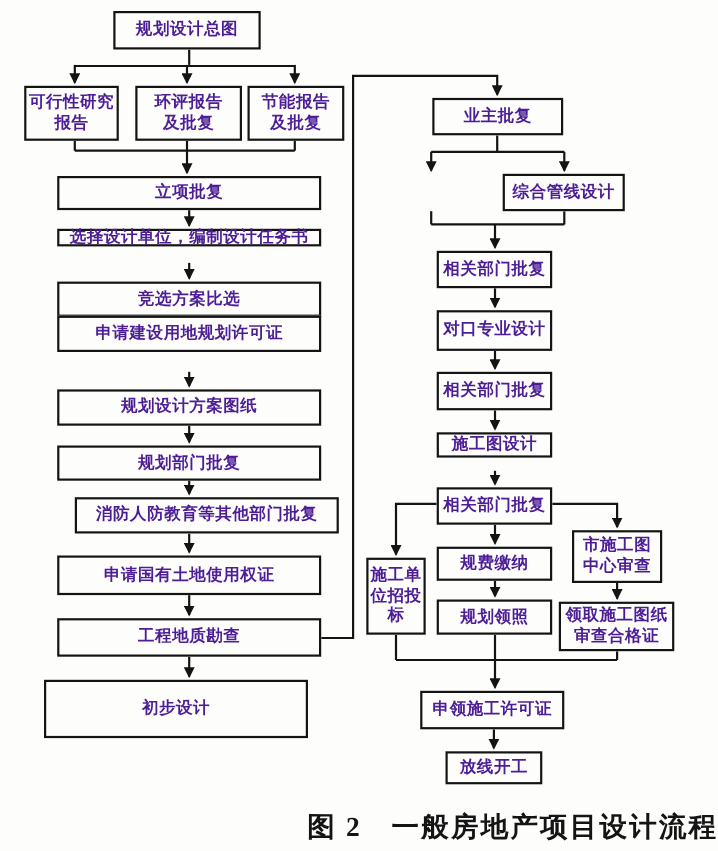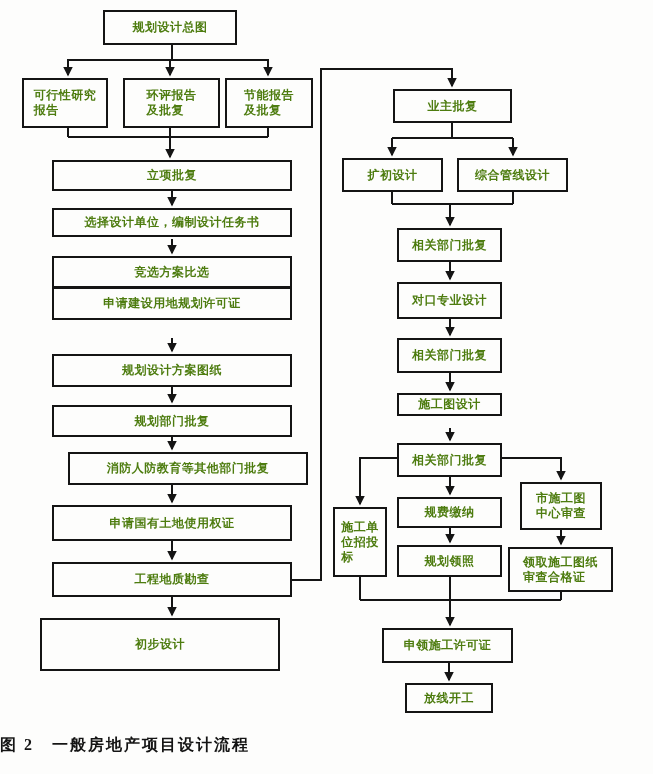--- a/index.html
+++ b/index.html
@@ -15,38 +15,38 @@
     position: absolute;
     left: 0; top: 0;
     width: 653px; height: 774px;
     pointer-events: none;
   }
   .node {
     position: absolute;
     box-sizing: border-box;
     border: 2px solid #141414;
     background: #fdfdfc;
-    color: #4d7c0f;
+    color: #4c1d95;
     display: flex;
     align-items: center;
     justify-content: center;
-    text-align: left;
-    font-size: 12px;
+    text-align: center;
+    font-size: 15px;
     font-weight: bold;
     line-height: 1.25;
     white-space: pre-line;
     letter-spacing: 0.5px;
   }
   .caption {
     position: absolute;
     left: 0;
     top: 735px;
     width: 653px;
-    text-align: left;
-    font-size: 16px;
+    text-align: right;
+    font-size: 25px;
     font-weight: bold;
     color: #141414;
     letter-spacing: 2px;
   }
 </style>
 </head>
 <body>
 
 <div id="page">
 
@@ -113,32 +113,31 @@
   <div class="node" style="left:103px; top:10px;  width:134px; height:35px;">规划设计总图</div>
 
   <div class="node" style="left:22px;  top:78px;  width:86px;  height:50px;">可行性研究
 报告</div>
   <div class="node" style="left:123px; top:78px;  width:97px;  height:50px;">环评报告
 及批复</div>
   <div class="node" style="left:225px; top:78px;  width:88px;  height:50px;">节能报告
 及批复</div>
 
   <div class="node" style="left:52px;  top:160px; width:240px; height:31px;">立项批复</div>
-  <div class="node" style="left:52px;  top:208px; width:240px; height:29px;">选择设计单位，编制设计任务书</div>
+  <div class="node" style="left:52px;  top:208px; width:240px; height:16px;">选择设计单位，编制设计任务书</div>
   <div class="node" style="left:52px;  top:256px; width:240px; height:32px;">竞选方案比选</div>
   <div class="node" style="left:52px;  top:287px; width:240px; height:33px;">申请建设用地规划许可证</div>
   <div class="node" style="left:52px;  top:354px; width:240px; height:33px;">规划设计方案图纸</div>
   <div class="node" style="left:52px;  top:405px; width:240px; height:32px;">规划部门批复</div>
   <div class="node" style="left:52px;  top:452px; width:240px; height:33px;margin-left:16px;">消防人防教育等其他部门批复</div>
   <div class="node" style="left:52px;  top:505px; width:240px; height:36px;">申请国有土地使用权证</div>
   <div class="node" style="left:52px;  top:562px; width:240px; height:35px;">工程地质勘查</div>
   <div class="node" style="left:40px;  top:618px; width:240px; height:53px;">初步设计</div>
 
   <div class="node" style="left:393px; top:89px;  width:119px; height:34px;">业主批复</div>
-  <div class="node" style="left:342px; top:158px; width:101px; height:34px;">扩初设计</div>
   <div class="node" style="left:457px; top:158px; width:111px; height:34px;">综合管线设计</div>
   <div class="node" style="left:397px; top:228px; width:105px; height:34px;">相关部门批复</div>
   <div class="node" style="left:397px; top:282px; width:105px; height:37px;">对口专业设计</div>
   <div class="node" style="left:397px; top:338px; width:105px; height:35px;">相关部门批复</div>
   <div class="node" style="left:397px; top:393px; width:105px; height:23px;">施工图设计</div>
   <div class="node" style="left:397px; top:443px; width:105px; height:34px;">相关部门批复</div>
 
   <div class="node" style="left:333px; top:507px; width:54px;  height:70px;">施工单
 位招投
 标</div>

